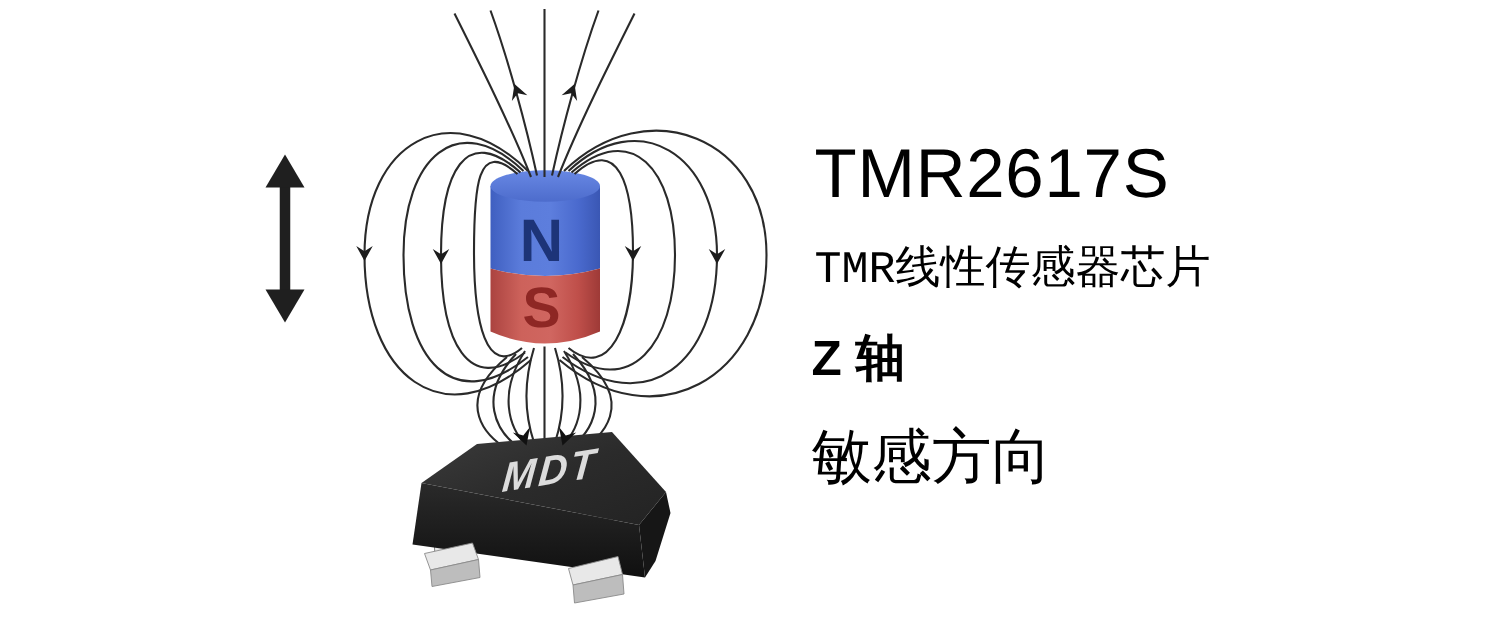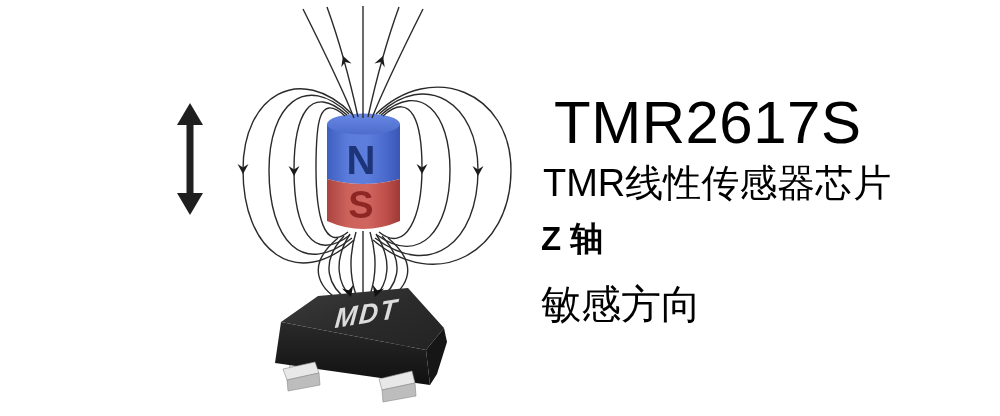--- a/index.html
+++ b/index.html
@@ -1,21 +1,21 @@
 <!DOCTYPE html>
 <html><head>
 <meta charset="utf-8">
 <style>
   html,body{margin:0;padding:0;background:#ffffff;}
   body{font-family:"Liberation Sans","DejaVu Sans",sans-serif;}
   .stage{position:relative;width:1000px;height:416px;background:#ffffff;overflow:hidden;}
   .art{position:absolute;left:0;top:0;}
   .text-panel{position:absolute;left:543px;top:0;width:450px;height:416px;color:#000;}
-  .t-title{position:absolute;left:11px;top:88px;font-size:60px;font-weight:400;letter-spacing:.5px;white-space:nowrap;}
-  .t-subtitle{position:absolute;left:0;top:158px;font-size:38px;font-weight:400;white-space:nowrap;}
+  .t-title{position:absolute;left:0;top:88px;font-size:46px;font-weight:400;letter-spacing:.5px;white-space:nowrap;}
+  .t-subtitle{position:absolute;left:0;top:158px;font-size:30px;font-weight:400;white-space:nowrap;font-family:Liberation Mono, monospace;}
   .t-axis{position:absolute;left:-2px;top:217px;font-size:33px;font-weight:700;white-space:nowrap;}
   .t-direction{position:absolute;left:-2px;top:277px;font-size:40px;font-weight:400;white-space:nowrap;}
   svg text{font-family:"Liberation Sans","DejaVu Sans",sans-serif;}
 </style>
 </head>
 <body>
 
 <div class="stage">
 
   <svg class="art" width="540" height="416" viewBox="0 0 540 416">

